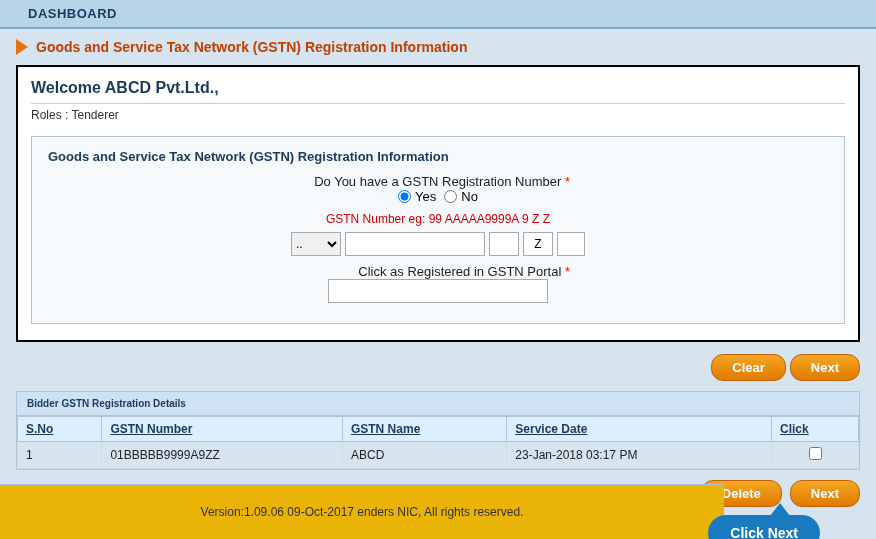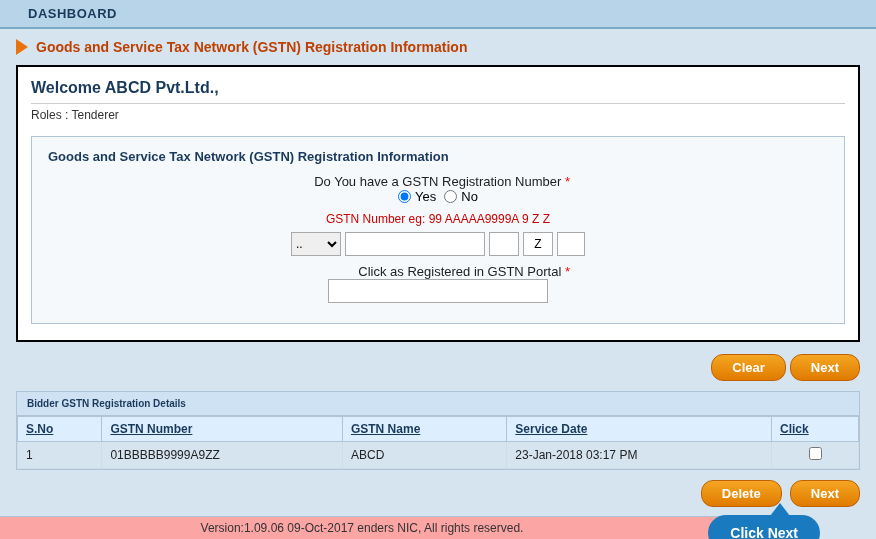--- a/index.html
+++ b/index.html
@@ -256,23 +256,23 @@
       position: absolute;
       top: -12px;
       right: 30px;
       border-left: 10px solid transparent;
       border-right: 10px solid transparent;
       border-bottom: 13px solid #1a7abf;
     }
 
     
     .footer {
-      background: #fca5a5;
+      background: #eab308;
       text-align: center;
-      padding: 4px;
+      padding: 20px;
       font-size: 12px;
       color: #333;
       border-top: 1px solid #b0c4d8;
       position: absolute;
       bottom: 0;
       width: 724px;
     }
   </style>
 </head>
 <body>

